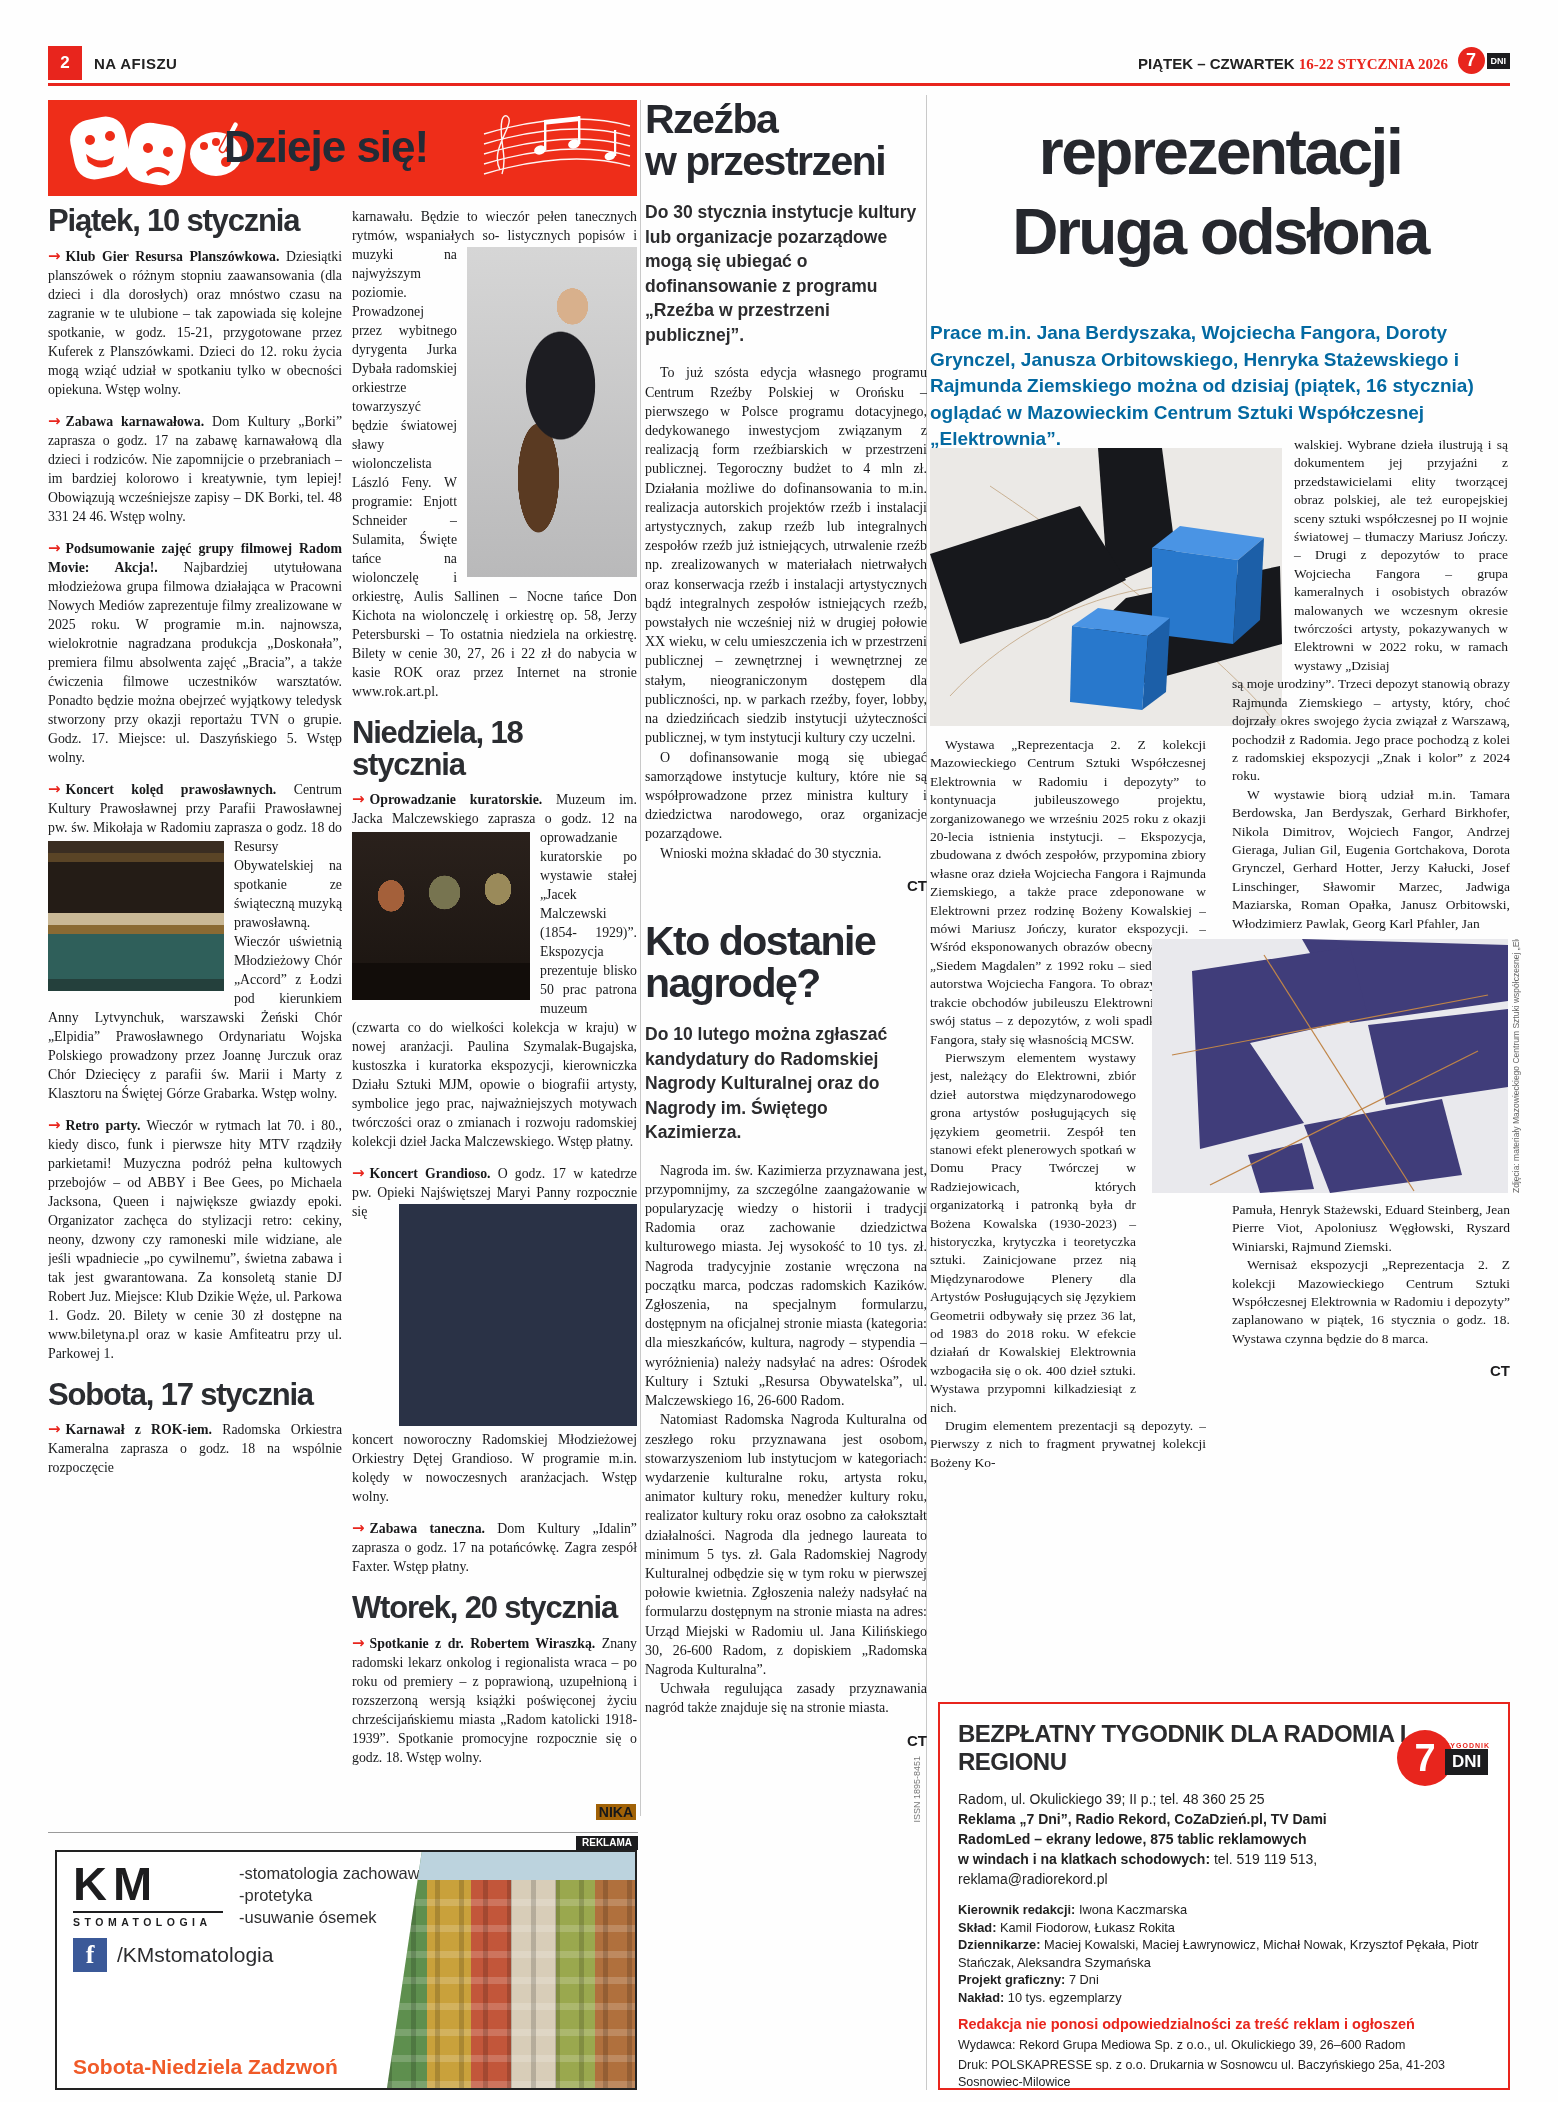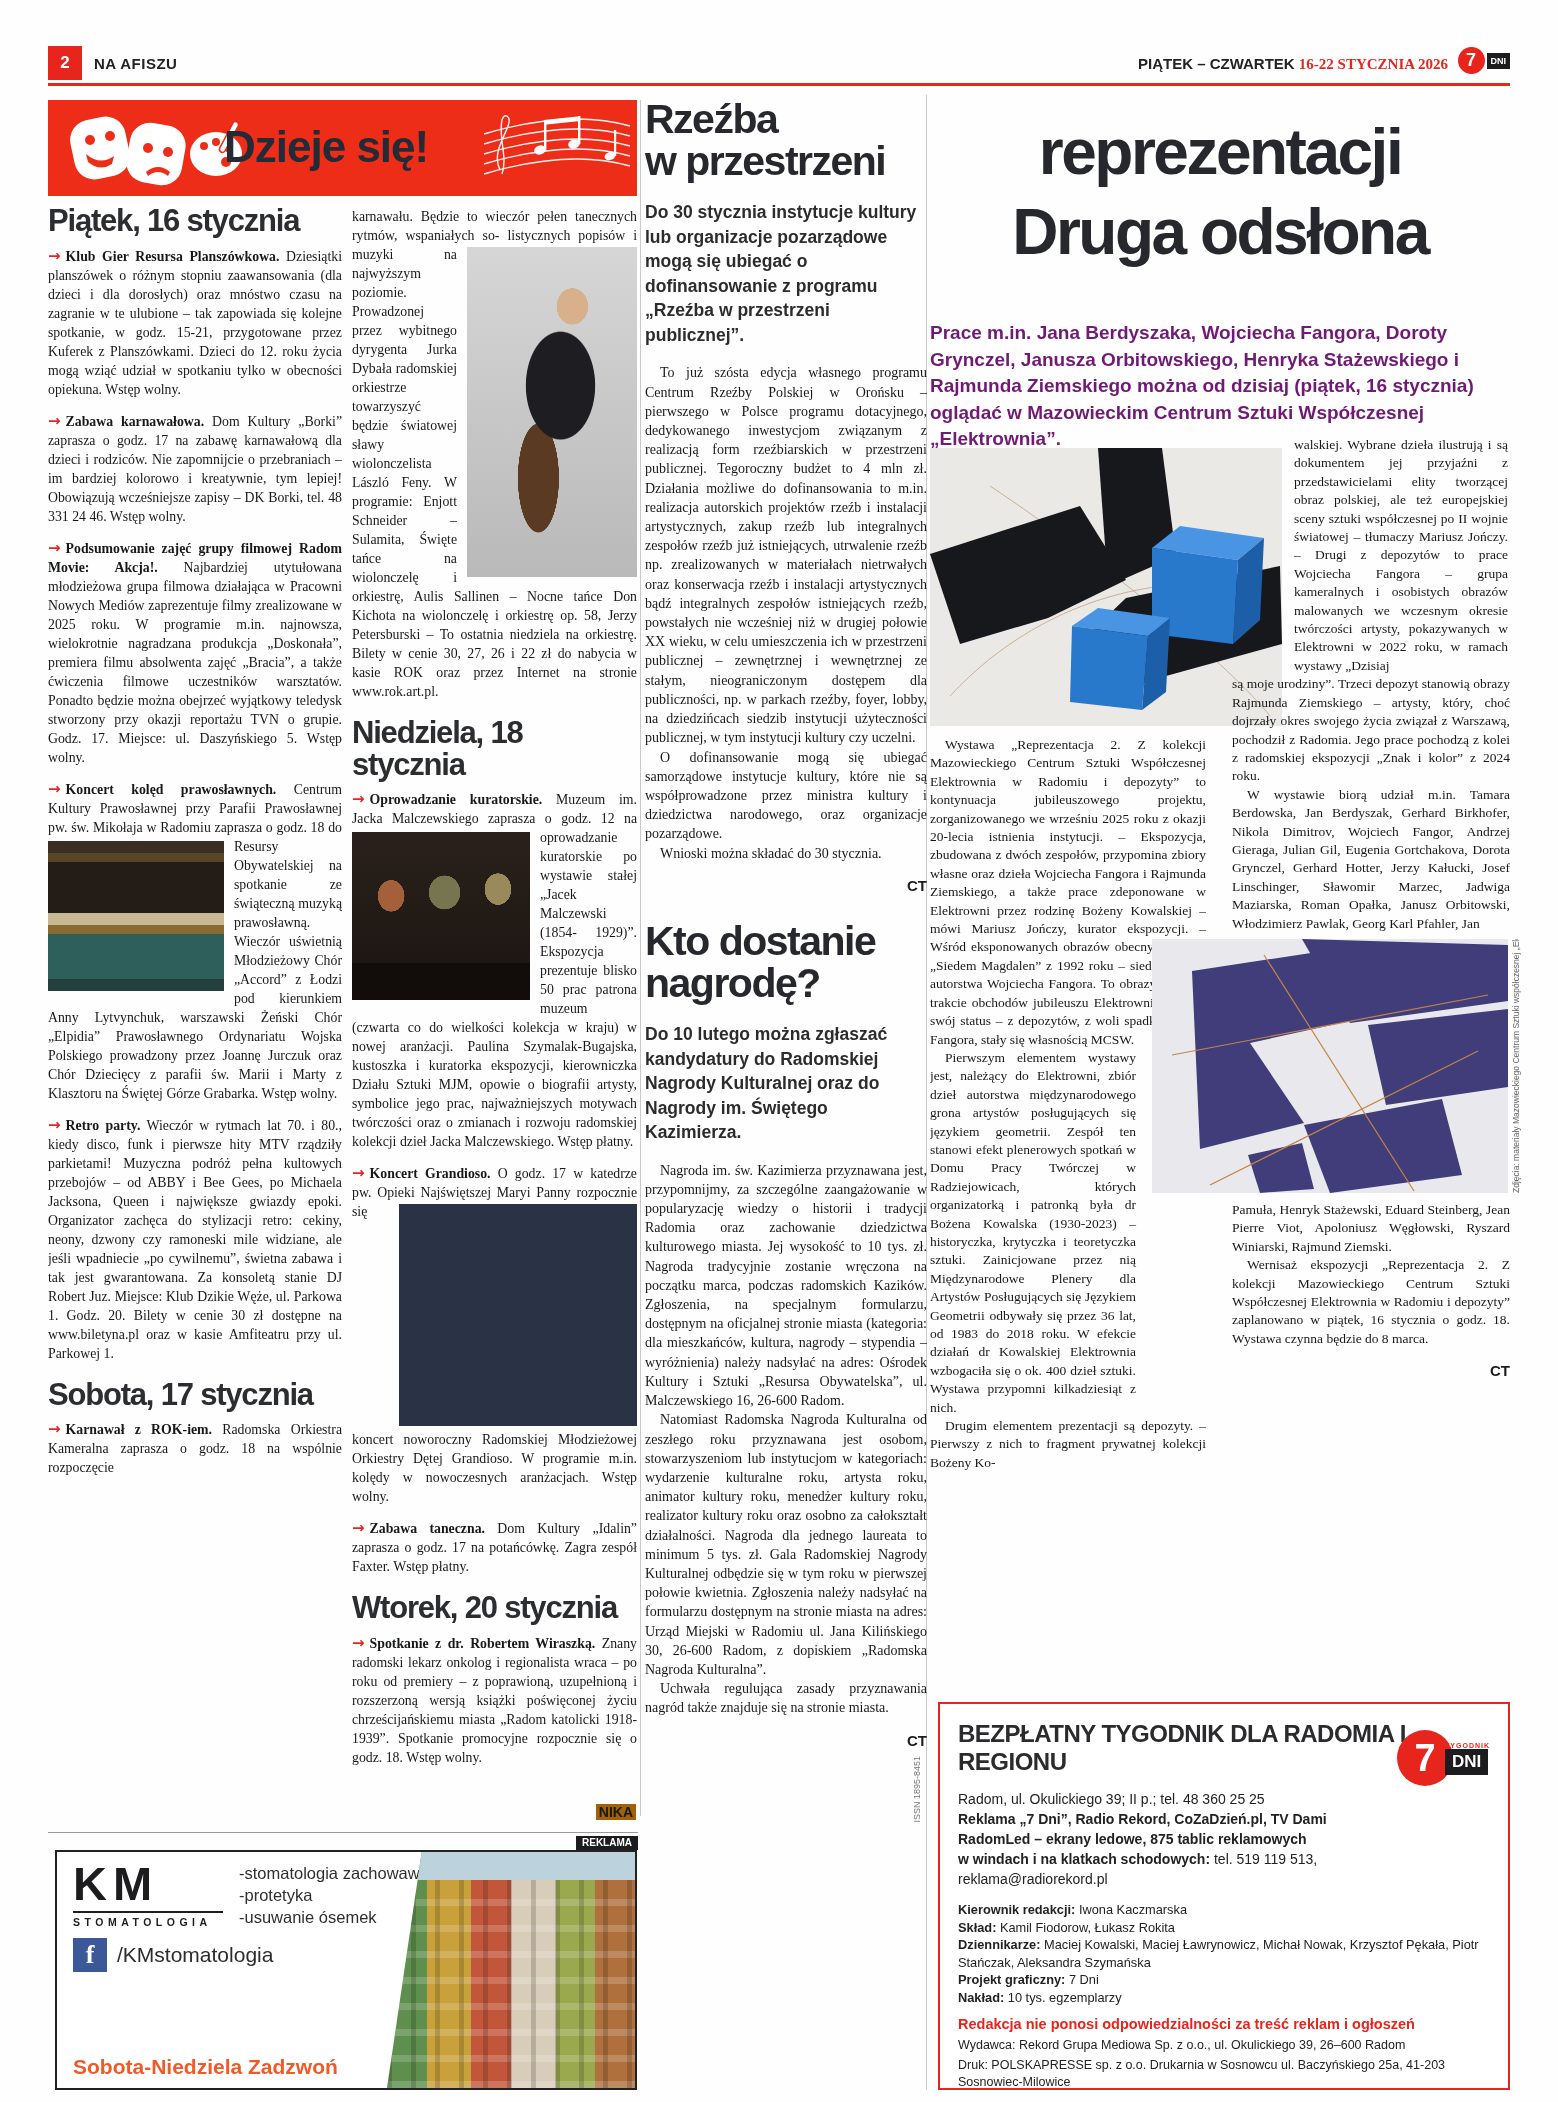--- a/index.html
+++ b/index.html
@@ -60,21 +60,21 @@
   .vdiv{position:absolute;width:1px;background:#c9c9c9;z-index:0;}
   .mask-strip{position:absolute;left:48px;top:1816px;width:590px;height:34px;background:#fefefe;z-index:4;}
   .mask-strip .line{position:absolute;left:0;right:0;top:16px;height:1px;background:#9a9a9a;}
   .nika{position:absolute;right:2px;top:-12px;font:700 14px "Liberation Sans",sans-serif;background:#a16207;padding:0 3px;}
   .reklama{position:absolute;right:0;top:20px;font:700 10px/14px "Liberation Sans",sans-serif;
            background:#1c1c1e;color:#fff;padding:0 6px;}
   
   .article{position:absolute;left:930px;top:98px;width:580px;z-index:1;}
   .a-h{font:700 64px/80px "Liberation Sans",sans-serif;letter-spacing:-2.5px;text-align:center;
        color:#26282e;margin:14px 0 0;}
-  .a-lead{position:absolute;left:0;top:222px;width:580px;font:700 19px/26.5px "Liberation Sans",sans-serif;color:#701a75;}
+  .a-lead{position:absolute;left:0;top:222px;width:580px;font:700 19px/26.5px "Liberation Sans",sans-serif;color:#0369a1;}
   .a-body{position:absolute;left:0;top:338px;width:580px;height:1262px;font-size:13.5px;line-height:18.4px;}
   .img1{position:absolute;left:0;top:12px;width:352px;height:278px;}
   .colA{position:absolute;left:0;top:300px;width:276px;height:960px;overflow:hidden;text-align:justify;}
   .colA .narrow{width:206px;}
   .colB{position:absolute;left:302px;top:0;width:278px;text-align:justify;}
   .segB1{width:214px;margin-left:62px;}
   .img2w{position:relative;width:356px;margin-left:-80px;height:254px;margin-top:6px;margin-bottom:8px;}
   .credit{position:absolute;right:-13px;top:0;height:100%;writing-mode:vertical-rl;transform:rotate(180deg);
           font:8.5px "Liberation Sans",sans-serif;color:#666;white-space:nowrap;overflow:hidden;}
   
@@ -176,21 +176,21 @@
         <ellipse cx="96" cy="40" rx="6" ry="4.5" transform="rotate(-18 96 40)"></ellipse>
         <rect x="100" y="12" width="2.4" height="28"></rect>
         <rect x="66" y="14" width="36" height="5" transform="rotate(-6 84 16)"></rect>
         <ellipse cx="132" cy="52" rx="5.5" ry="4" transform="rotate(-18 132 52)"></ellipse>
         <rect x="136" y="26" width="2.2" height="26"></rect>
       </g>
     </svg>
   </div>
 
   <div class="ncol" style="left:48px;top:205px;width:294px;height:1611px;overflow:hidden;">
-    <div class="day">Piątek, 16 stycznia</div>
+    <div class="day">Piątek, 10 stycznia</div>
     <div class="it"><span class="arrow">→</span><b>Klub Gier Resursa Planszówkowa.</b> <span>Dziesiątki planszówek o różnym stopniu zaawansowania (dla dzieci i dla dorosłych) oraz mnóstwo czasu na zagranie w te ulubione – tak zapowiada się kolejne spotkanie, w godz. 15-21, przygotowane przez Kuferek z Planszówkami. Dzieci do 12. roku życia mogą wziąć udział w spotkaniu tylko w obecności opiekuna. Wstęp wolny.</span></div>
     <div class="it"><span class="arrow">→</span><b>Zabawa karnawałowa.</b> <span>Dom Kultury „Borki” zaprasza o godz. 17 na zabawę karnawałową dla dzieci i rodziców. Nie zapomnijcie o przebraniach – im bardziej kolorowo i kreatywnie, tym lepiej! Obowiązują wcześniejsze zapisy – DK Borki, tel. 48 331 24 46. Wstęp wolny.</span></div>
     <div class="it"><span class="arrow">→</span><b>Podsumowanie zajęć grupy filmowej Radom Movie: Akcja!.</b> <span>Najbardziej utytułowana młodzieżowa grupa filmowa działająca w Pracowni Nowych Mediów zaprezentuje filmy zrealizowane w 2025 roku. W programie m.in. najnowsza, wielokrotnie nagradzana produkcja „Doskonała”, premiera filmu absolwenta zajęć „Bracia”, a także ćwiczenia filmowe uczestników warsztatów. Ponadto będzie można obejrzeć wyjątkowy teledysk stworzony przy okazji reportażu TVN o grupie. Godz. 17. Miejsce: ul. Daszyńskiego 5. Wstęp wolny.</span></div>
     <div class="it"><span class="arrow">→</span><b>Koncert kolęd prawosławnych.</b> <span>Centrum Kultury Prawosławnej przy Parafii Prawosławnej pw. św. Mikołaja w Radomiu zaprasza o godz. 18</span>
       <div class="ph choir"></div>
       <span>do Resursy Obywatelskiej na spotkanie ze świąteczną muzyką prawosławną. Wieczór uświetnią Młodzieżowy Chór „Accord” z Łodzi pod kierunkiem Anny Lytvynchuk, warszawski Żeński Chór „Elpidia” Prawosławnego Ordynariatu Wojska Polskiego prowadzony przez Joannę Jurczuk oraz Chór Dziecięcy z parafii św. Marii i Marty z Klasztoru na Świętej Górze Grabarka. Wstęp wolny.</span></div>
     <div class="it"><span class="arrow">→</span><b>Retro party.</b> <span>Wieczór w rytmach lat 70. i 80., kiedy disco, funk i pierwsze hity MTV rządziły parkietami! Muzyczna podróż pełna kultowych przebojów – od ABBY i Bee Gees, po Michaela Jacksona, Queen i największe gwiazdy epoki. Organizator zachęca do stylizacji retro: cekiny, neony, dzwony czy ramoneski mile widziane, ale jeśli wpadniecie „po cywilnemu”, świetna zabawa i tak jest gwarantowana. Za konsoletą stanie DJ Robert Juz. Miejsce: Klub Dzikie Węże, ul. Parkowa 1. Godz. 20. Bilety w cenie 30 zł dostępne na www.biletyna.pl oraz w kasie Amfiteatru przy ul. Parkowej 1.</span></div>
     <div class="day">Sobota, 17 stycznia</div>
     <div class="it"><span class="arrow">→</span><b>Karnawał z ROK-iem.</b> <span>Radomska Orkiestra Kameralna zaprasza o godz. 18 na wspólnie rozpoczęcie</span></div>
   </div>

